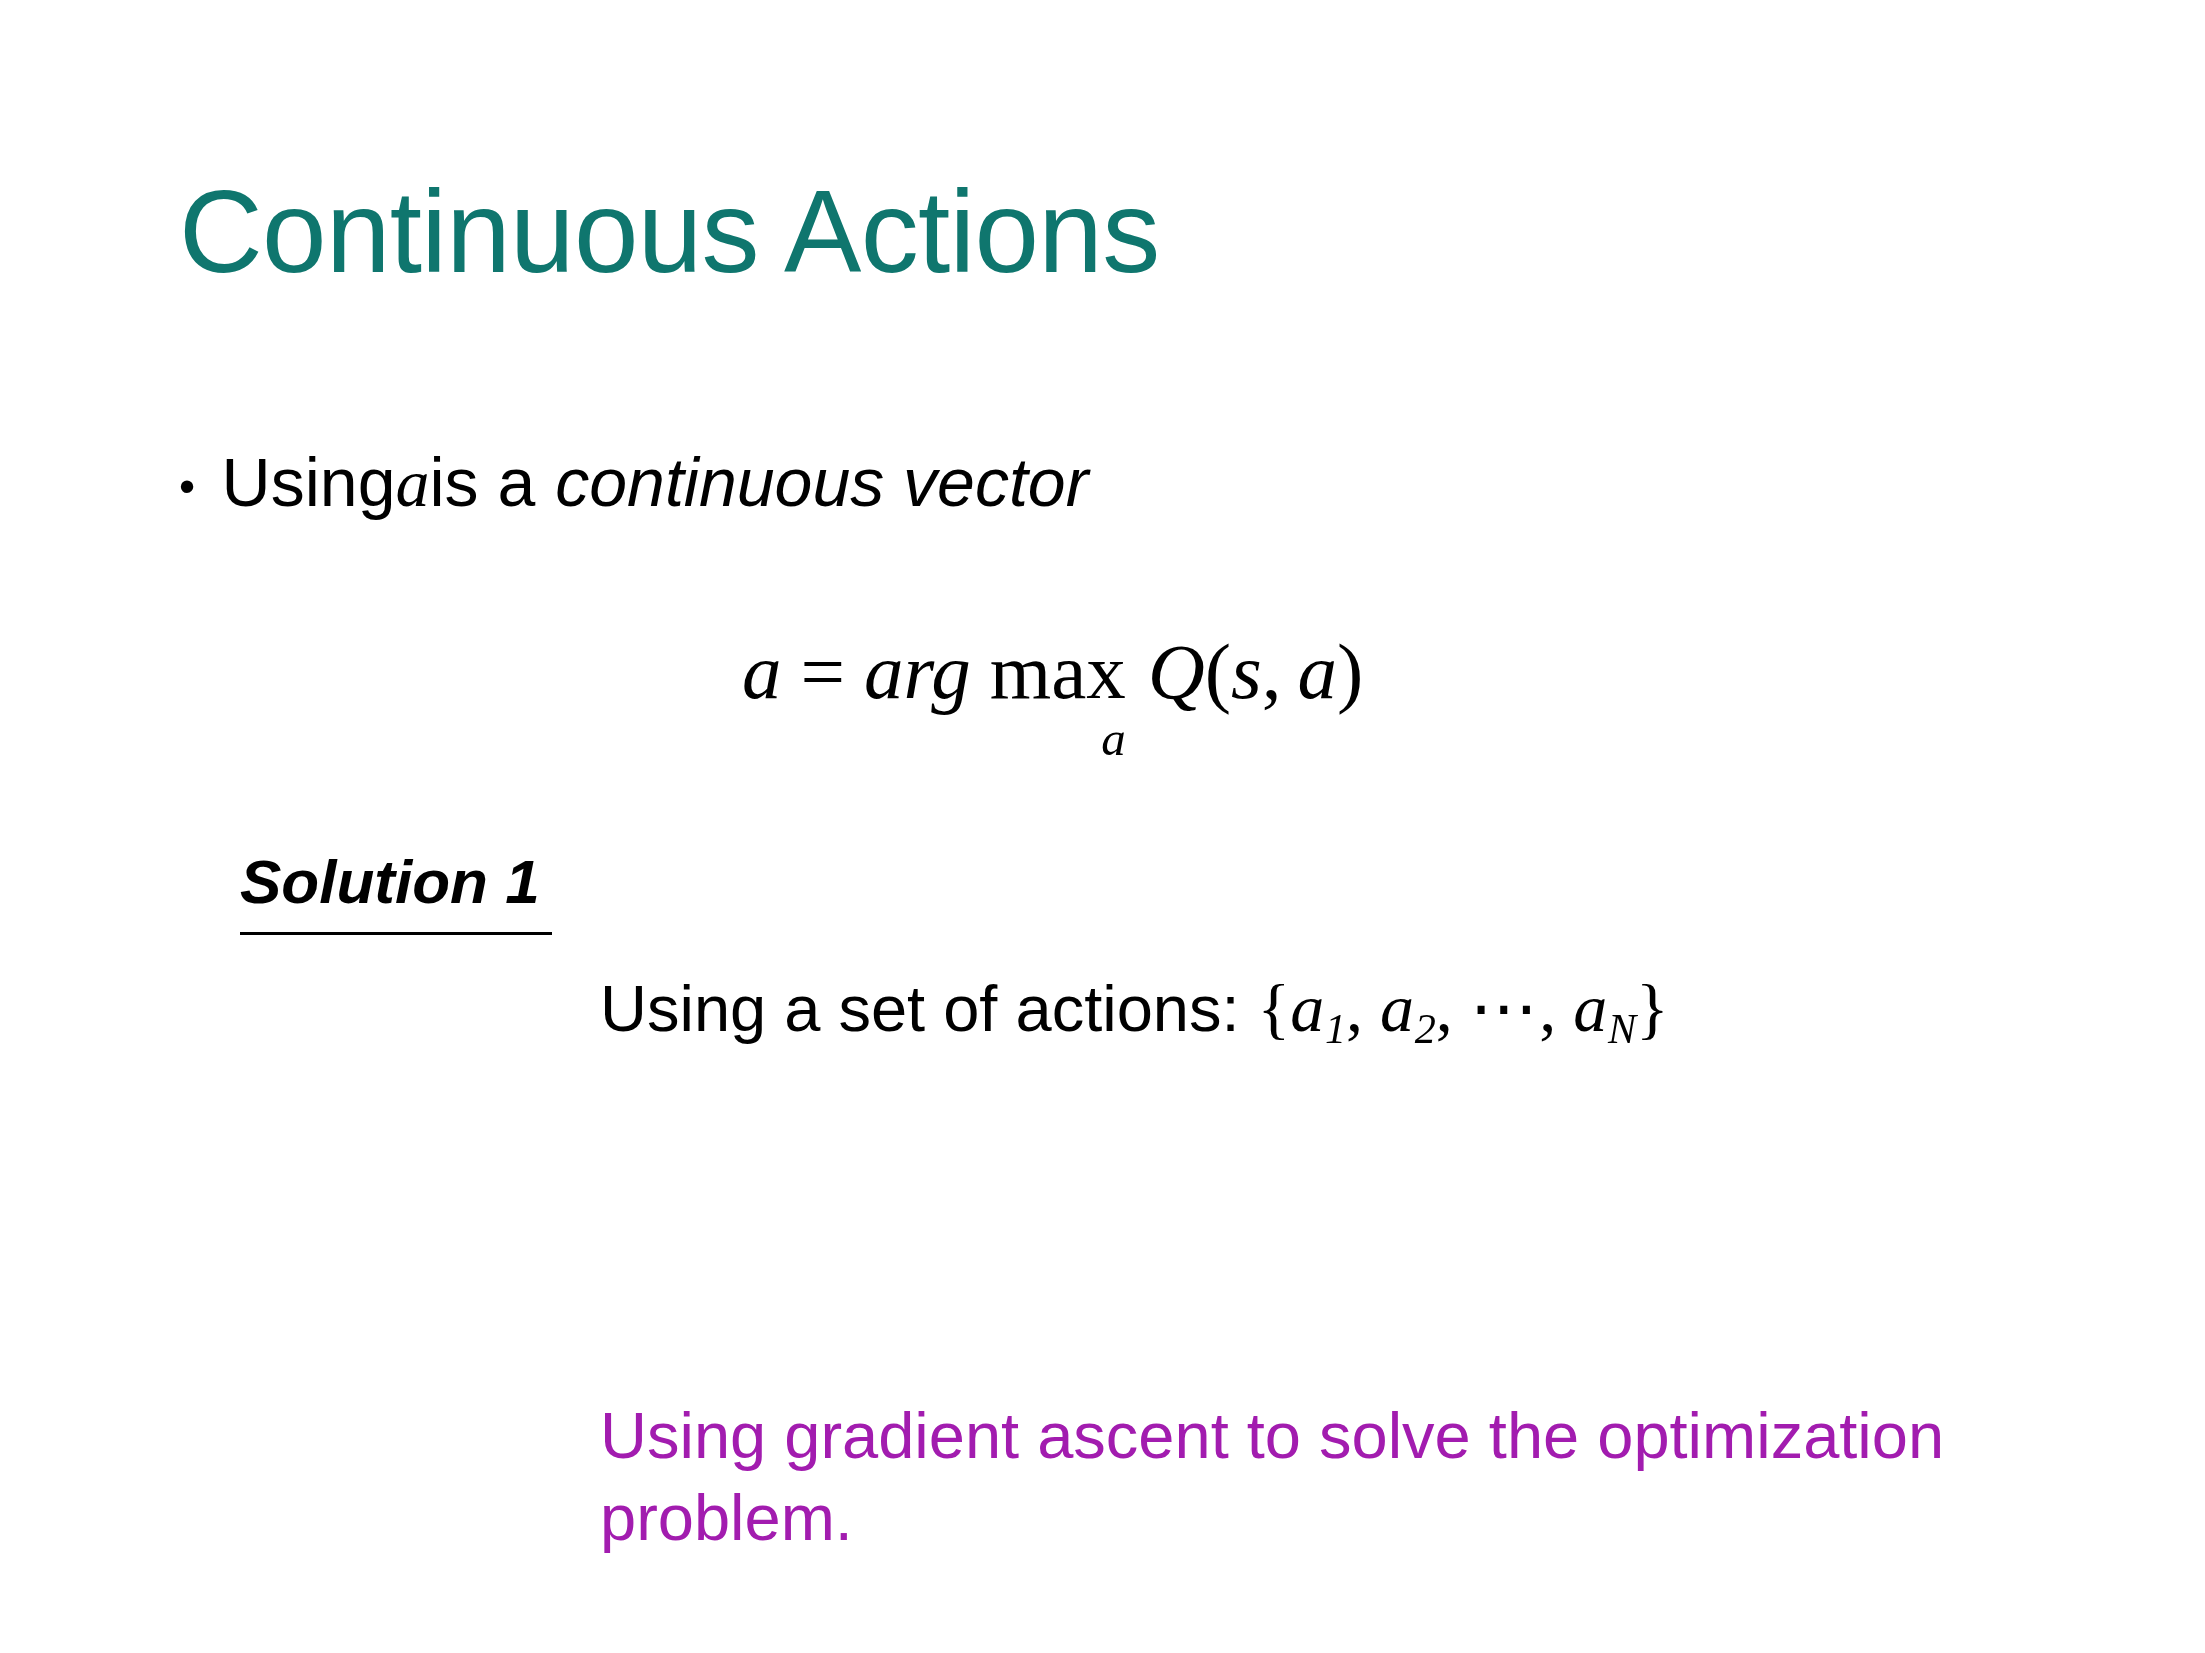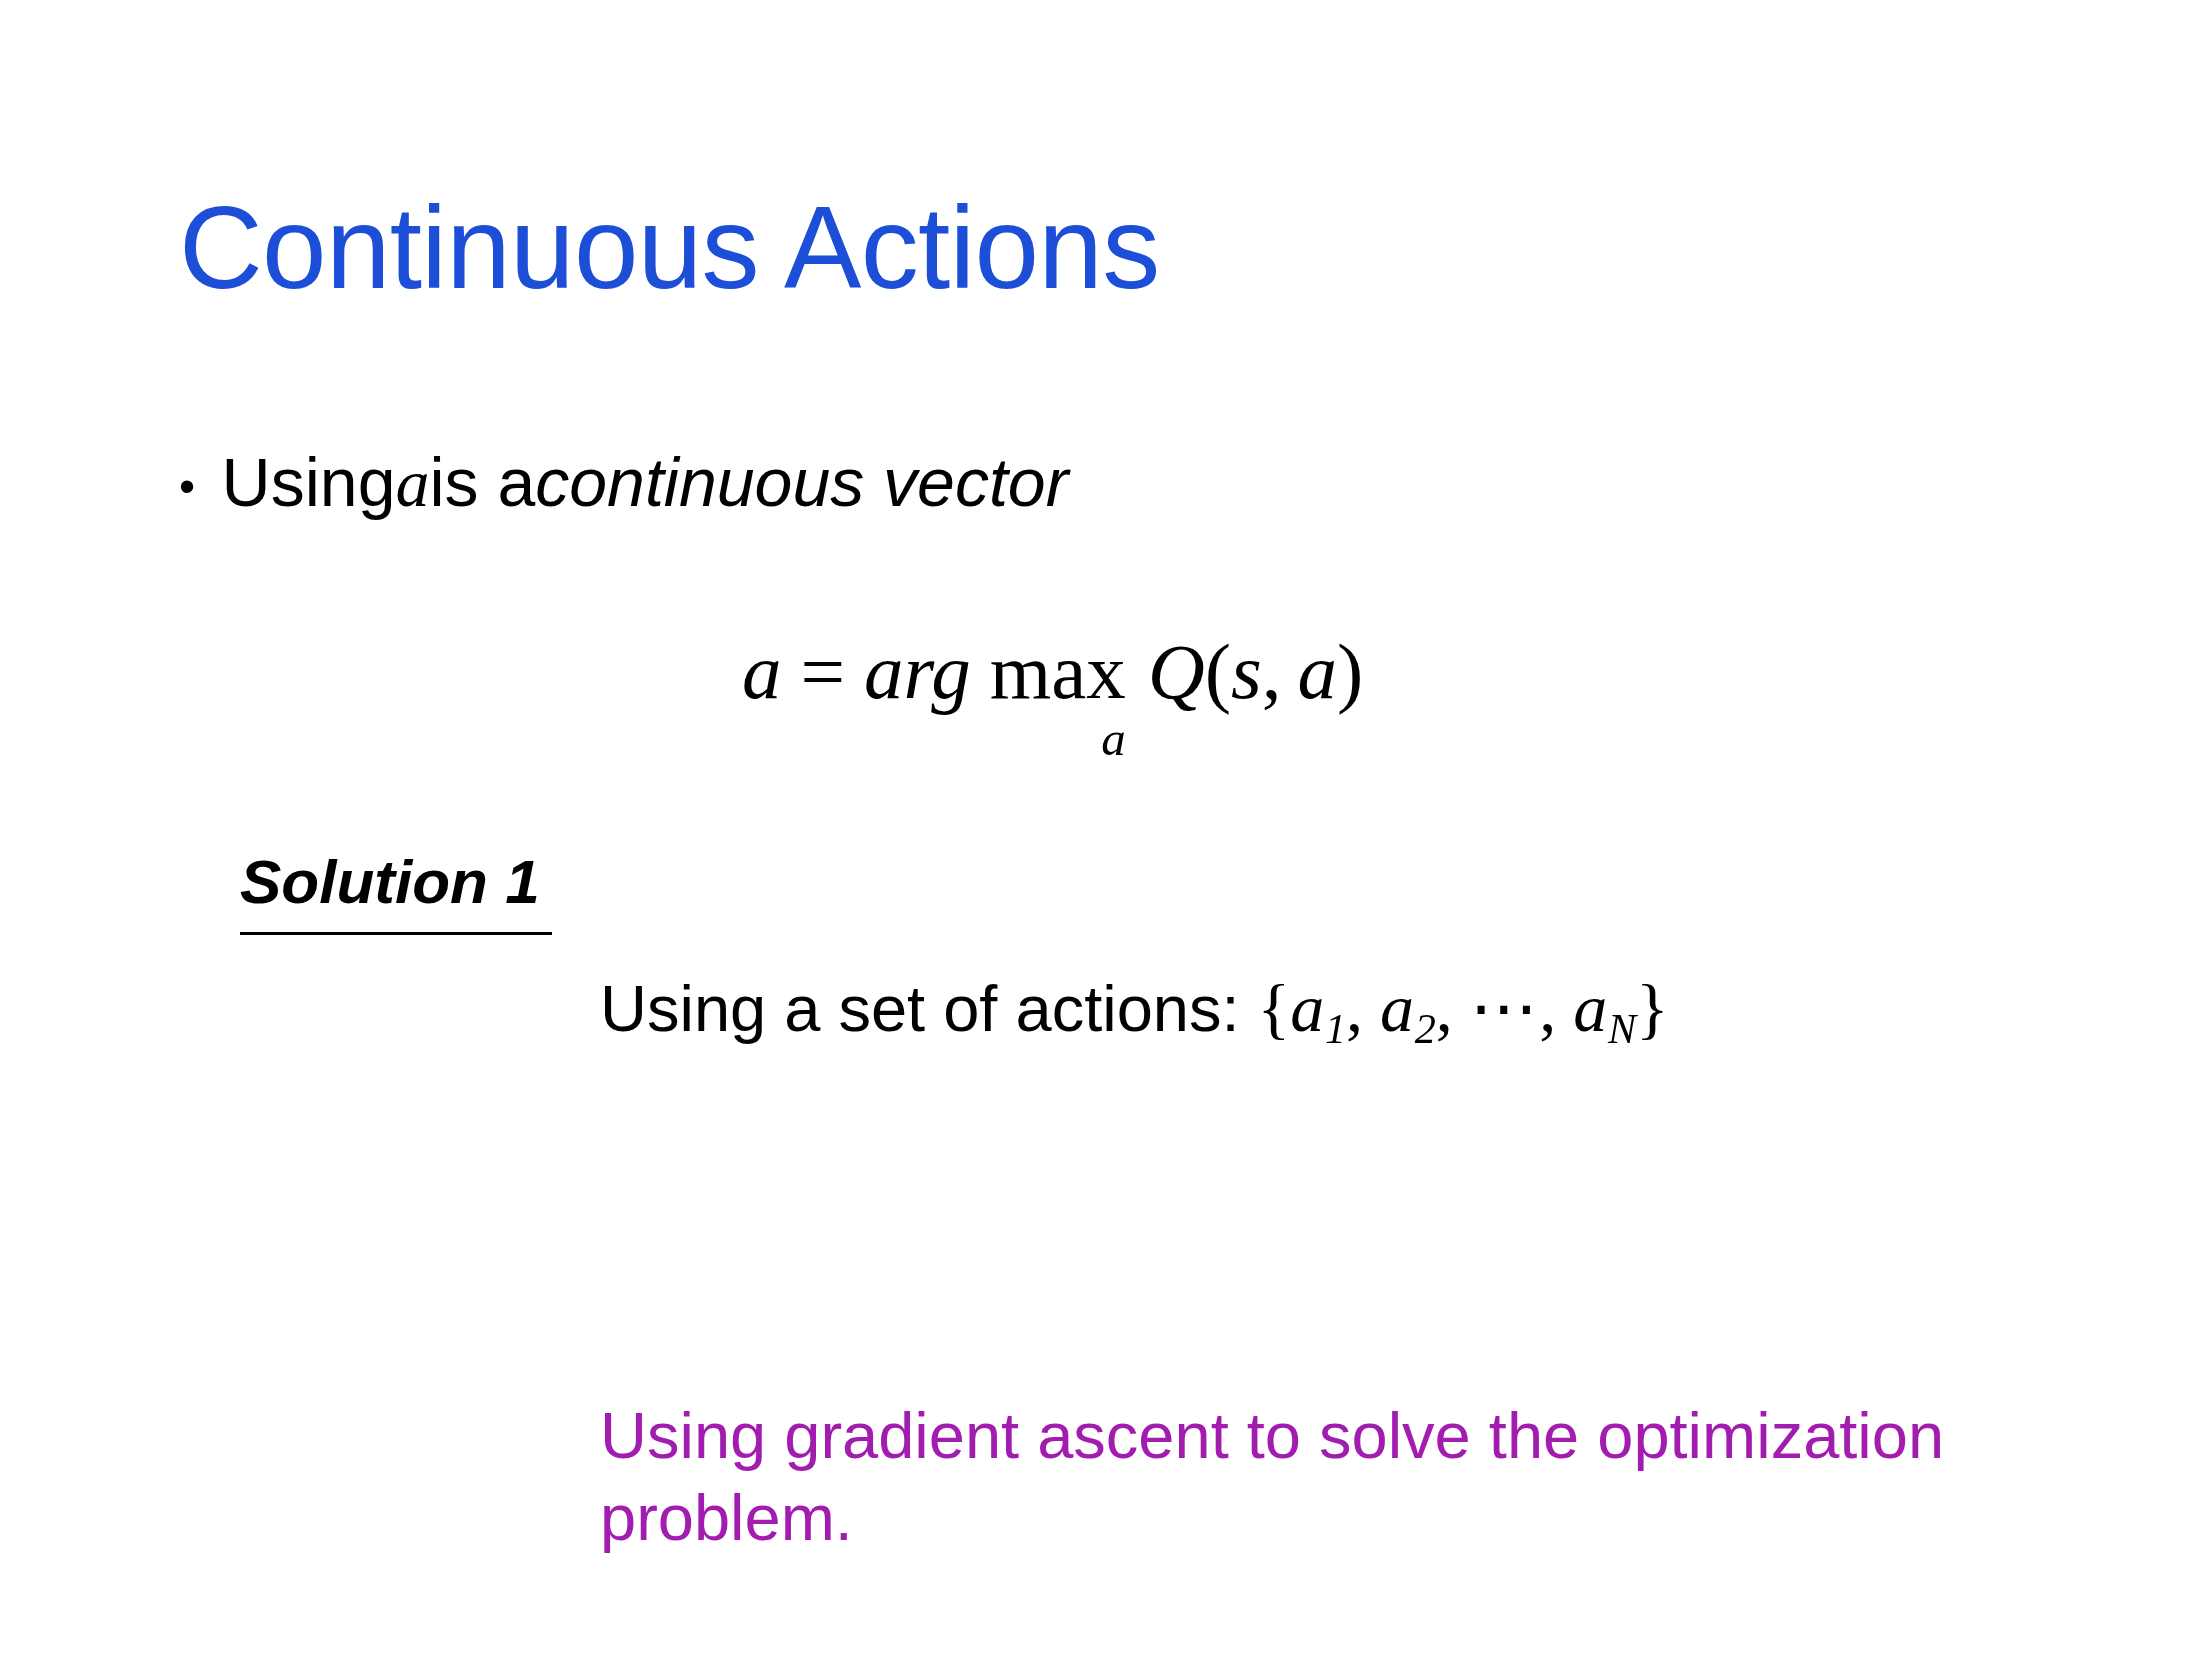--- a/index.html
+++ b/index.html
@@ -18,27 +18,27 @@
     width: 2205px;
     height: 1654px;
     background: #ffffff;
     overflow: hidden;
   }
 
   
   .slide-title {
     position: absolute;
     left: 179px;
-    top: 190px;
+    top: 174px;
     font-family: "Liberation Sans", sans-serif;
     font-weight: 300;
     font-size: 116px;
     line-height: 1.0;
     letter-spacing: -0.7px;
-    color: #1d4ed8;
+    color: #0f766e;
     white-space: nowrap;
   }
 
   
   .bullet-row {
     position: absolute;
     left: 179px;
     top: 448px;
     display: flex;
     align-items: baseline;
@@ -61,20 +61,21 @@
   .mathvar {
     font-family: "Liberation Serif", serif;
     font-style: italic;
     font-size: 68px;
   }
   .emph {
     font-family: "Liberation Sans", sans-serif;
     font-style: italic;
     font-weight: 400;
     font-size: 68px;
+    margin-left: 20px;
   }
 
   
   .formula {
     position: absolute;
     left: 742px;
     top: 632px;
     font-family: "Liberation Serif", serif;
     font-size: 79px;
     line-height: 1.0;

